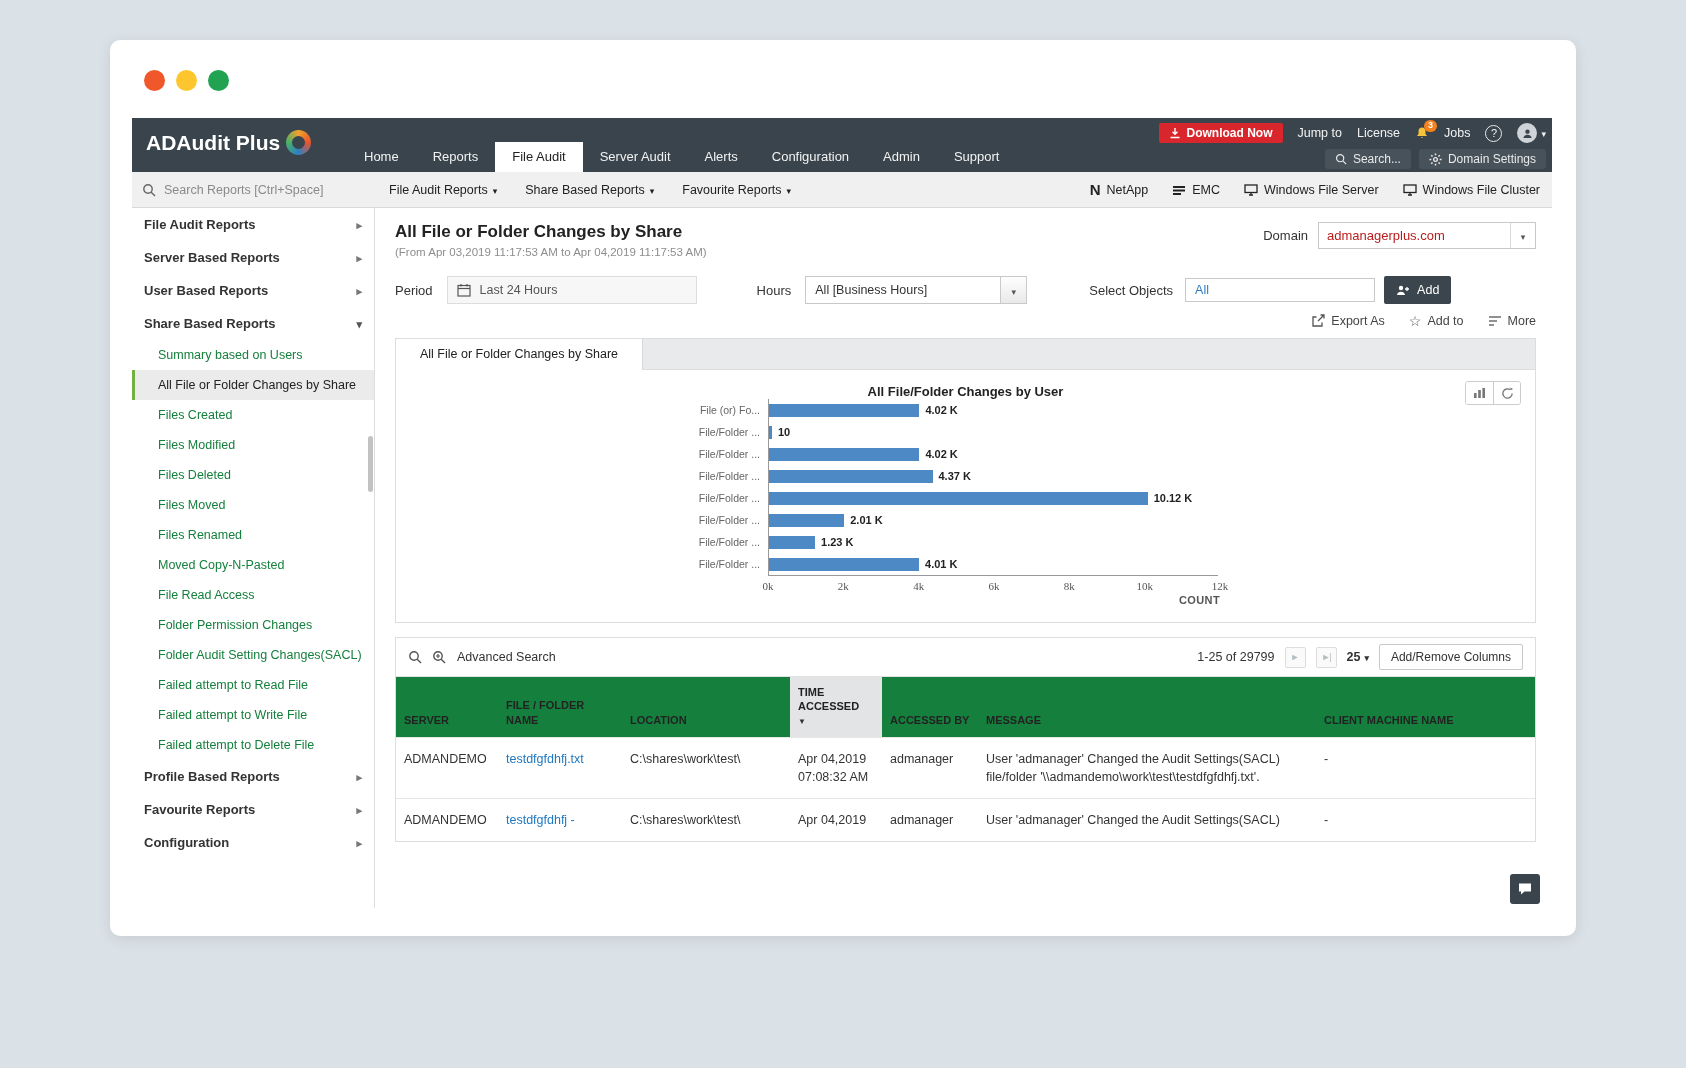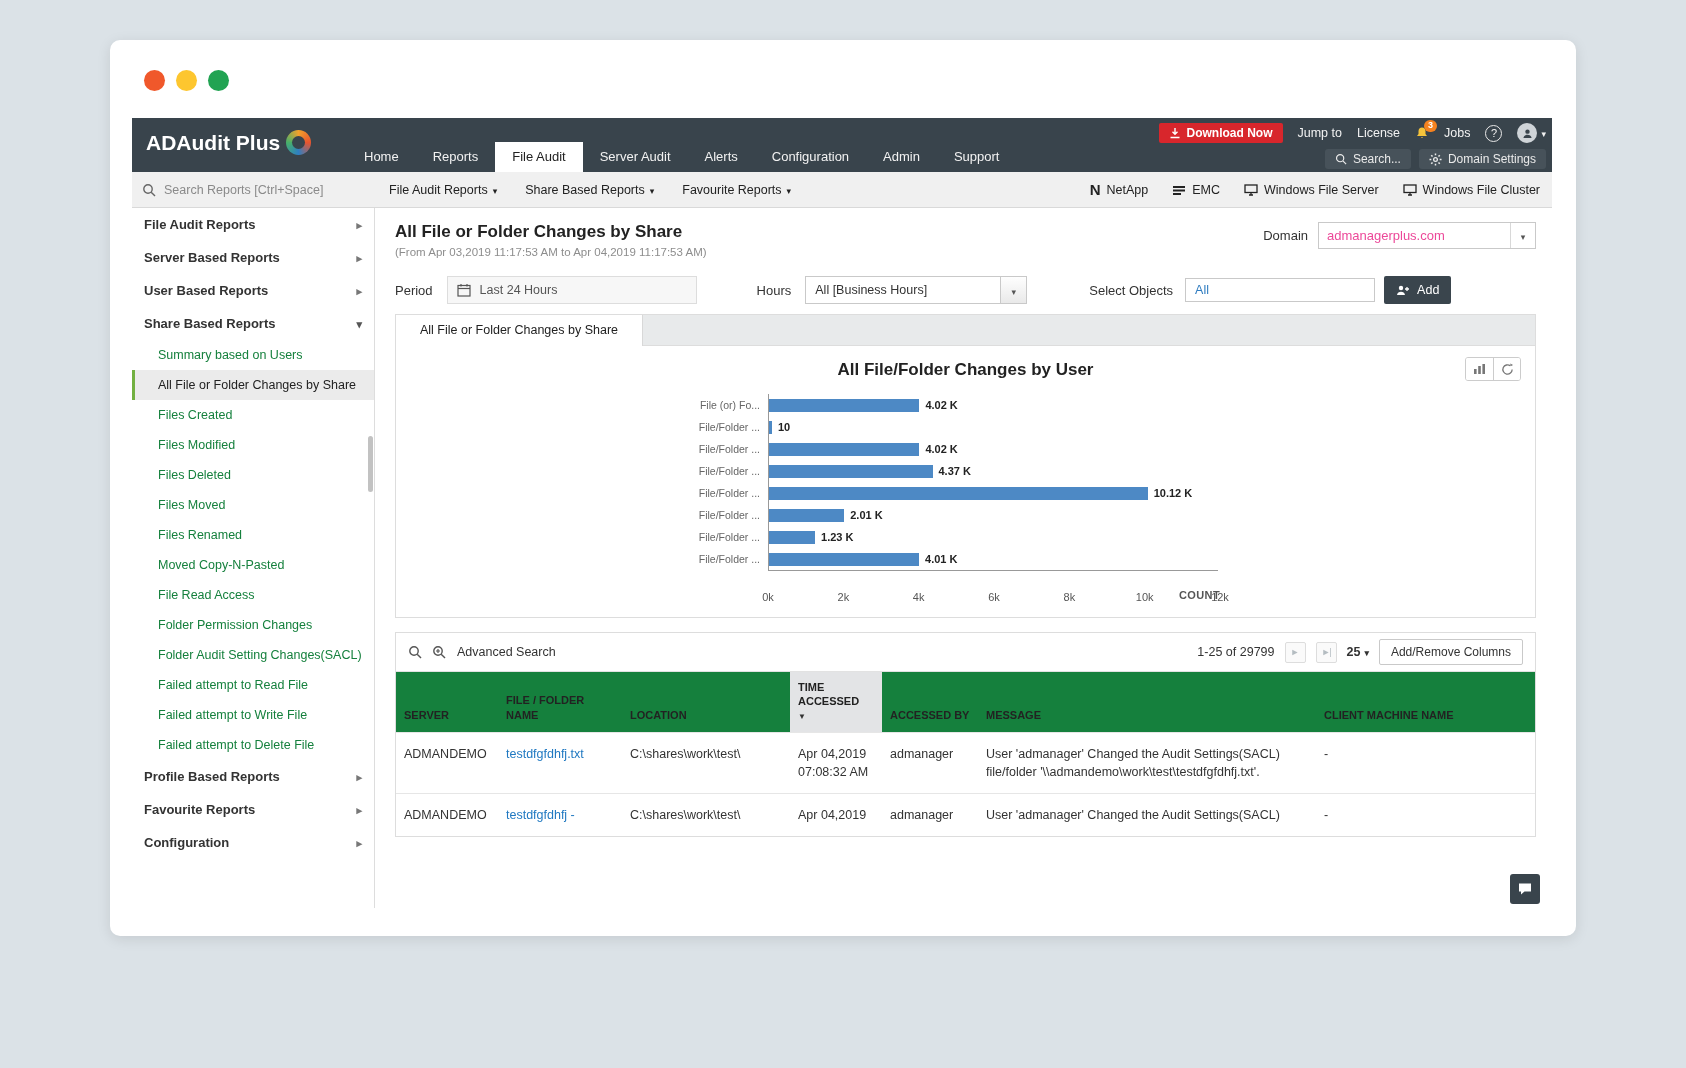--- a/index.html
+++ b/index.html
@@ -74,21 +74,21 @@
   .side-scroll { position: absolute; right: 1px; top: 228px; width: 5px; height: 56px; background: #c2c2c2; border-radius: 3px; }
 
   .content { flex: 1; background: #fff; padding: 14px 16px 0 20px; overflow: hidden; position: relative; }
 
   
   .c-head { display: flex; justify-content: space-between; align-items: flex-start; }
   .page-title { font-size: 17px; font-weight: bold; color: #222; }
   .page-sub { font-size: 11.5px; color: #8d8d8d; margin-top: 4px; }
   .domain-row { display: flex; align-items: center; gap: 10px; font-size: 13px; color: #333; }
   .domain-select { display: flex; align-items: center; width: 218px; height: 27px; border: 1px solid #c9c9c9; background: #fff; cursor: pointer; }
-  .domain-select .val { flex: 1; padding: 0 8px; font-size: 13px; color: #ec4899; white-space: nowrap; overflow: hidden; }
+  .domain-select .val { flex: 1; padding: 0 8px; font-size: 13px; color: #b91c1c; white-space: nowrap; overflow: hidden; }
   .domain-select .arrow { width: 25px; align-self: stretch; border-left: 1px solid #d8d8d8;
     display: flex; align-items: center; justify-content: center; color: #555; }
 
   
   .filters { margin-top: 18px; display: flex; align-items: center; font-size: 13px; color: #333; }
   .period-input { display: flex; align-items: center; width: 250px; height: 28px; margin-left: 14px;
     background: #f7f7f7; border: 1px solid #ddd; cursor: pointer; }
   .period-input .cal { width: 32px; display: flex; align-items: center; justify-content: center; color: #555; }
   .period-input .val { font-size: 12.5px; color: #555; }
   .hours-label { margin-left: 60px; }
@@ -112,31 +112,31 @@
   
   .panel1 { margin-top: 10px; border: 1px solid #ddd; }
   .tabstrip { background: #e8eaeb; display: flex; height: 31px; border-bottom: 1px solid #ddd; }
   .tab-active { background: #fff; padding: 0 24px; line-height: 31px; font-size: 12.5px; color: #222;
     border-right: 1px solid #d8d8d8; margin-bottom: -1px; cursor: pointer; }
   .chart-area { padding: 14px 18px 16px; position: relative; }
   .chart-btns { position: absolute; right: 14px; top: 11px; display: flex; border: 1px solid #ccc; border-radius: 3px; overflow: hidden; }
   .chart-btn { width: 27px; height: 22px; background: #fff; display: flex; align-items: center; justify-content: center;
     color: #777; cursor: pointer; }
   .chart-btn + .chart-btn { border-left: 1px solid #ccc; }
-  .chart-title { text-align: center; font-size: 17px; font-weight: bold; color: #222; margin-bottom: 14px; }
+  .chart-title { text-align: center; font-size: 13px; font-weight: bold; color: #222; margin-bottom: 0; }
   .chart-wrap { width: 565px; margin: 0 auto; }
   .chart-flex { display: flex; }
   .cats { width: 85px; }
   .cat { height: 22px; line-height: 22px; text-align: right; padding-right: 8px; font-size: 10.5px; color: #666; white-space: nowrap; }
   .plot { width: 450px; border-left: 1px solid #999; border-bottom: 1px solid #999; }
   .bar-row { height: 22px; display: flex; align-items: center; }
   .bar { height: 13px; background: #4d89c5; min-width: 3px; }
   .barval { margin-left: 6px; font-size: 11px; font-weight: bold; color: #222; white-space: nowrap; }
   .ticks { position: relative; width: 452px; height: 17px; }
-  .tick { position: absolute; top: 20px; transform: translateX(-50%); font-size: 11px; color: #555; }
+  .tick { position: absolute; top: 4px; transform: translateX(-50%); font-size: 11px; color: #555; font-family: Liberation Serif, serif; }
   .xlabel { width: 452px; text-align: right; font-size: 11px; color: #555; letter-spacing: .4px; margin-top: 1px; font-weight: bold; }
 
   
   .panel2 { margin-top: 14px; border: 1px solid #ddd; }
   .table-toolbar { height: 38px; display: flex; align-items: center; padding: 0 12px; gap: 10px; background: #fff; }
   .adv-label { font-size: 12.5px; color: #333; }
   .tt-right { margin-left: auto; display: flex; align-items: center; gap: 10px; font-size: 12.5px; color: #333; }
   .pg-btn { width: 21px; height: 21px; border: 1px solid #ddd; background: #fafafa; border-radius: 2px;
     display: flex; align-items: center; justify-content: center; color: #b4bcc1; font-size: 9px; cursor: pointer; }
   .pg-next::after { content: "►"; }
@@ -394,20 +394,43 @@
           <div class="add-btn">
             <svg width="14" height="13" viewBox="0 0 14 13">
                 <circle cx="5" cy="4" r="2.2" fill="currentColor"></circle>
                 <path d="M1 11c.4-2.3 2-3.2 4-3.2S8.6 8.7 9 11z" fill="currentColor"></path>
                 <path d="M11 3v4M9 5h4" stroke="currentColor" stroke-width="1.3"></path>
               </svg>
             <span>Add</span>
           </div>
         </div>
 
+        <div class="actions">
+          <div class="action">
+            <svg width="14" height="14" viewBox="0 0 14 14">
+                <path d="M11 8.5V12H2V3h3.5" fill="none" stroke="#555" stroke-width="1.3"></path>
+                <path d="M7 7l6-6M9.5 1H13v3.5" fill="none" stroke="#555" stroke-width="1.3"></path>
+              </svg>
+            <span>Export As</span>
+          </div>
+          <div class="action">
+            <span class="star-glyph"></span>
+            <span>Add to</span>
+          </div>
+          <div class="action">
+            <svg width="14" height="12" viewBox="0 0 14 12">
+                <g stroke="#555" stroke-width="1.3">
+                  <line x1="1" y1="2" x2="13" y2="2"></line>
+                  <line x1="1" y1="6" x2="9" y2="6"></line>
+                  <line x1="1" y1="10" x2="6" y2="10"></line>
+                </g>
+              </svg>
+            <span>More</span>
+          </div>
+        </div>
 
         <div class="panel1">
           <div class="tabstrip">
             <div class="tab-active">All File or Folder Changes by Share</div>
           </div>
           <div class="chart-area">
             <div class="chart-btns">
               <div class="chart-btn">
                 <svg width="14" height="12" viewBox="0 0 14 12">
                     <g fill="currentColor">

